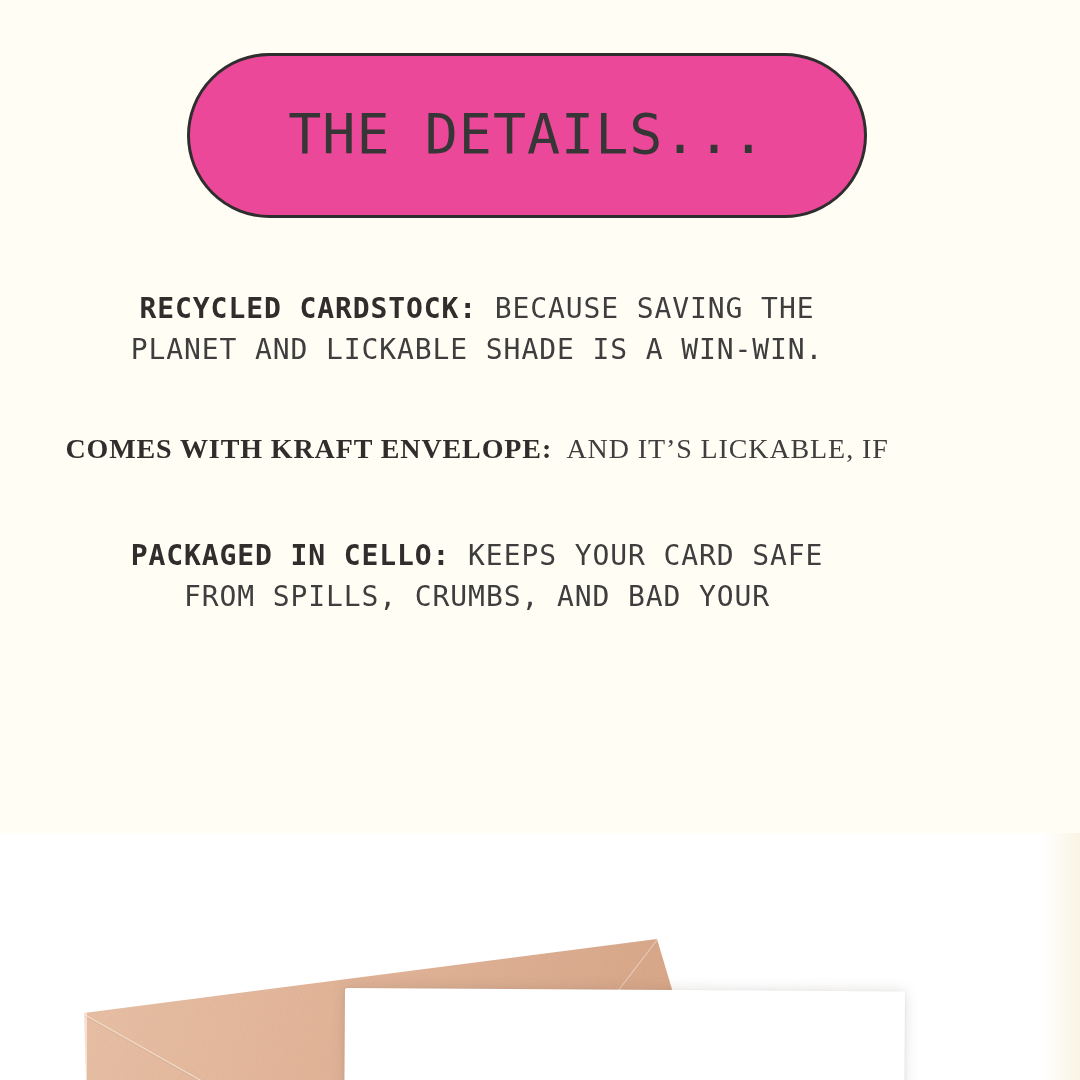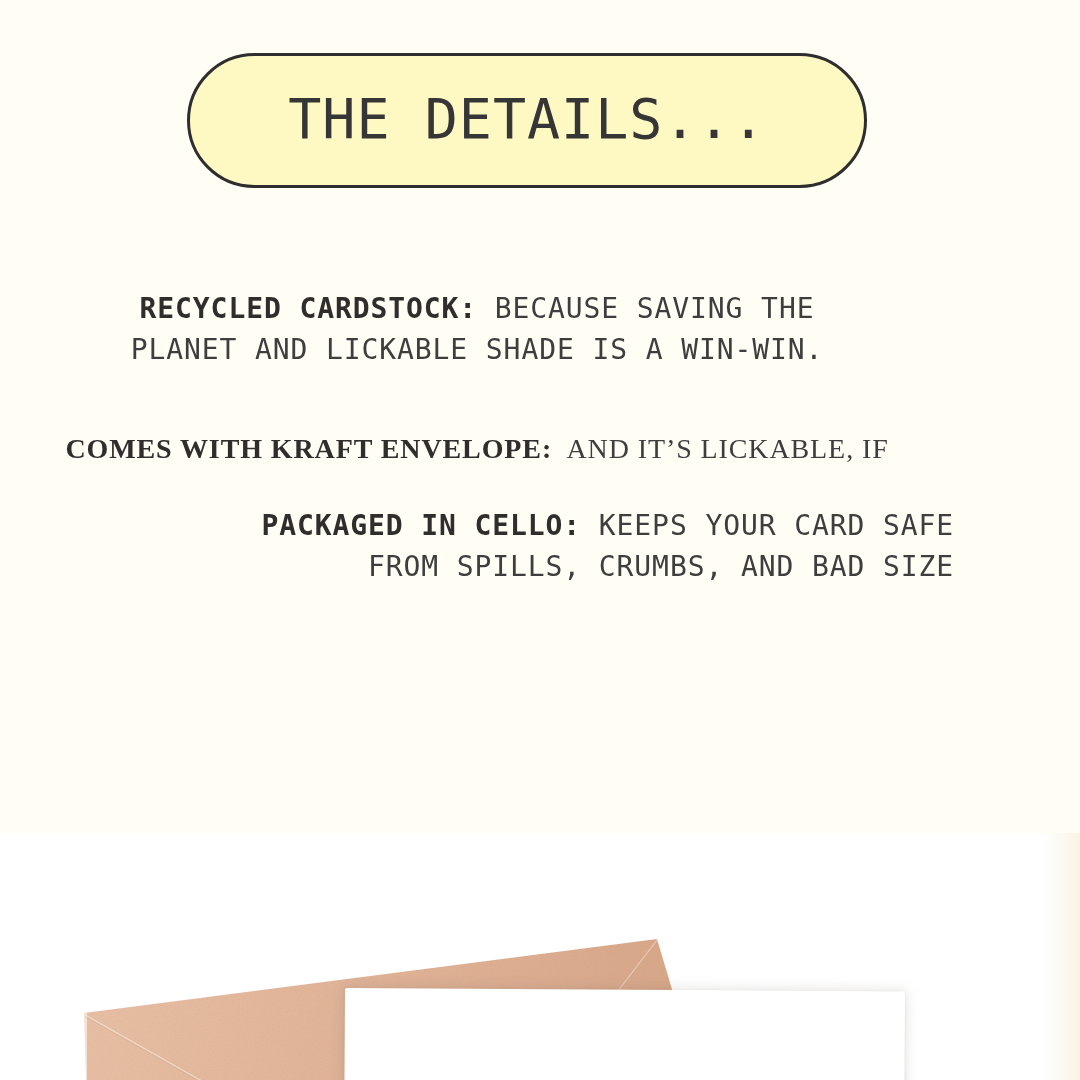--- a/index.html
+++ b/index.html
@@ -10,22 +10,22 @@
     overflow: hidden;
     font-family: "DejaVu Sans Mono", "Liberation Mono", monospace;
   }
 
   
   .pill {
     position: absolute;
     left: 187px;
     top: 53px;
     width: 680px;
-    height: 135px;
-    background: #fef9c3;
+    height: 165px;
+    background: #ec4899;
     border: 3px solid #2E2E2E;
     border-radius: 999px;
     display: flex;
     align-items: center;
     justify-content: center;
   }
   .pill-title {
     font-size: 55px;
     letter-spacing: 1px;
     color: #363636;
@@ -43,21 +43,21 @@
     text-align: center;
     color: #3E3E3E;
     font-size: 28px;
     line-height: 41px;
     letter-spacing: 0.9px;
   }
   .detail-block { margin-top: 0; }
   .detail-block.b1 { margin-top: 70px; }
   .detail-block.b2 { margin-top: 59px; }
   .detail-block.b3 { margin-top: 58px; font-family: Liberation Serif, serif; }
-  .detail-block.b4 { margin-top: 36px; text-align: right; }
+  .detail-block.b4 { margin-top: 66px; }
   .detail-line { white-space: pre-wrap; }
   .detail-line .lead {
     font-weight: 700;
     color: #302D2C;
   }
 
   
   .photo {
     position: absolute;
     left: 0;
@@ -140,21 +140,21 @@
     <div class="detail-line"><span>PLANET AND LICKABLE SHADE IS A WIN-WIN.</span></div>
   </div>
 
 
   <div class="detail-block b3">
     <div class="detail-line"><span class="lead">COMES WITH KRAFT ENVELOPE:</span><span>  AND IT’S LICKABLE, IF</span></div>
   </div>
 
   <div class="detail-block b4">
     <div class="detail-line"><span class="lead">PACKAGED IN CELLO:</span><span> KEEPS YOUR CARD SAFE</span></div>
-    <div class="detail-line"><span>FROM SPILLS, CRUMBS, AND BAD SIZE</span></div>
+    <div class="detail-line"><span>FROM SPILLS, CRUMBS, AND BAD YOUR</span></div>
   </div>
 
 </div>
 
 <div class="photo">
   <div class="envelope">
     <svg class="envelope-grain" xmlns="http://www.w3.org/2000/svg" width="720" height="247">
       <filter id="grain">
         <feTurbulence type="fractalNoise" baseFrequency="0.8" numOctaves="2" stitchTiles="stitch"></feTurbulence>
         <feColorMatrix type="saturate" values="0"></feColorMatrix>

